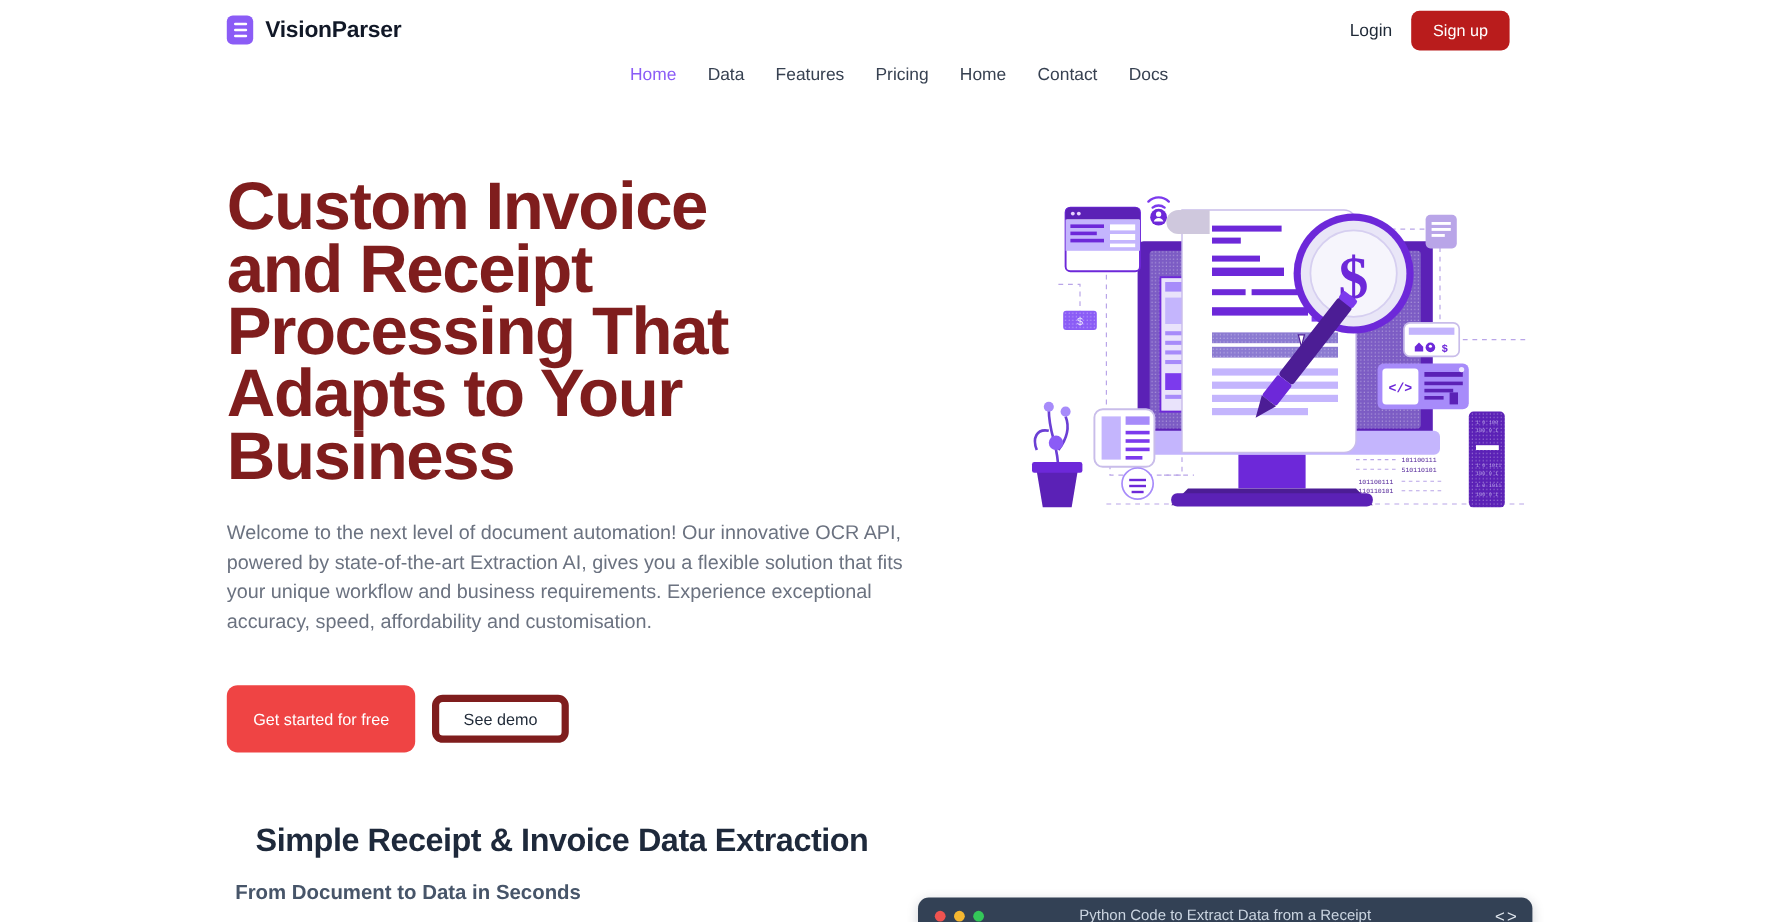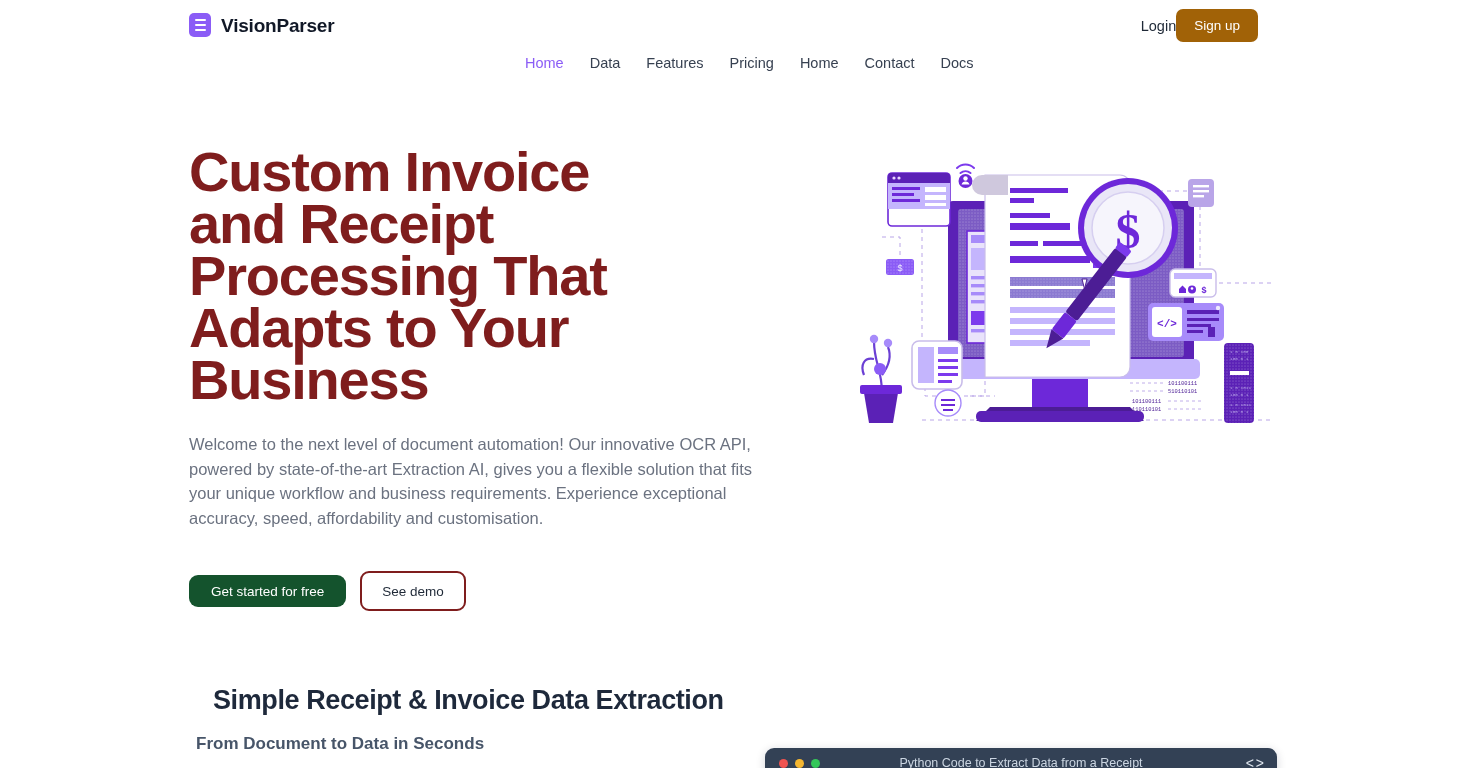--- a/index.html
+++ b/index.html
@@ -75,29 +75,30 @@
     white-space: nowrap;
   }
   .nav-link.active { color: #8b5cf6; }
 
   .nav-right {
     position: absolute;
     right: 189px;
     top: 9px;
     display: flex;
     align-items: center;
+    gap: 16px;
   }
   .login-link {
     font-size: 14.5px;
     color: #1f2937;
     text-decoration: none;
     line-height: 16px;
   }
   .signup-btn {
-    background: #a16207;
+    background: #b91c1c;
     color: #ffffff;
     font-size: 13.5px;
     border: none;
     border-radius: 7px;
     padding: 0 18px;
     height: 33px;
     cursor: pointer;
     font-family: inherit;
     white-space: nowrap;
   }
@@ -124,36 +125,36 @@
     color: #6b7280;
     width: 588px;
   }
   .hero-actions {
     margin-top: 41px;
     display: flex;
     align-items: center;
     gap: 14px;
   }
   .btn-primary {
-    background: #14532d;
+    background: #ef4444;
     color: #ffffff;
     font-size: 13.5px;
     border: none;
     border-radius: 9px;
-    height: 32px;
+    height: 56px;
     padding: 0 22px;
     cursor: pointer;
     font-family: inherit;
     white-space: nowrap;
   }
   .btn-outline {
     background: #ffffff;
     color: #1f2937;
     font-size: 13.5px;
-    border: 2px solid #7f1d1d;
+    border: 6px solid #7f1d1d;
     border-radius: 9px;
     height: 40px;
     padding: 0 20px;
     cursor: pointer;
     font-family: inherit;
     white-space: nowrap;
   }
 
   .hero-art {
     position: absolute;

